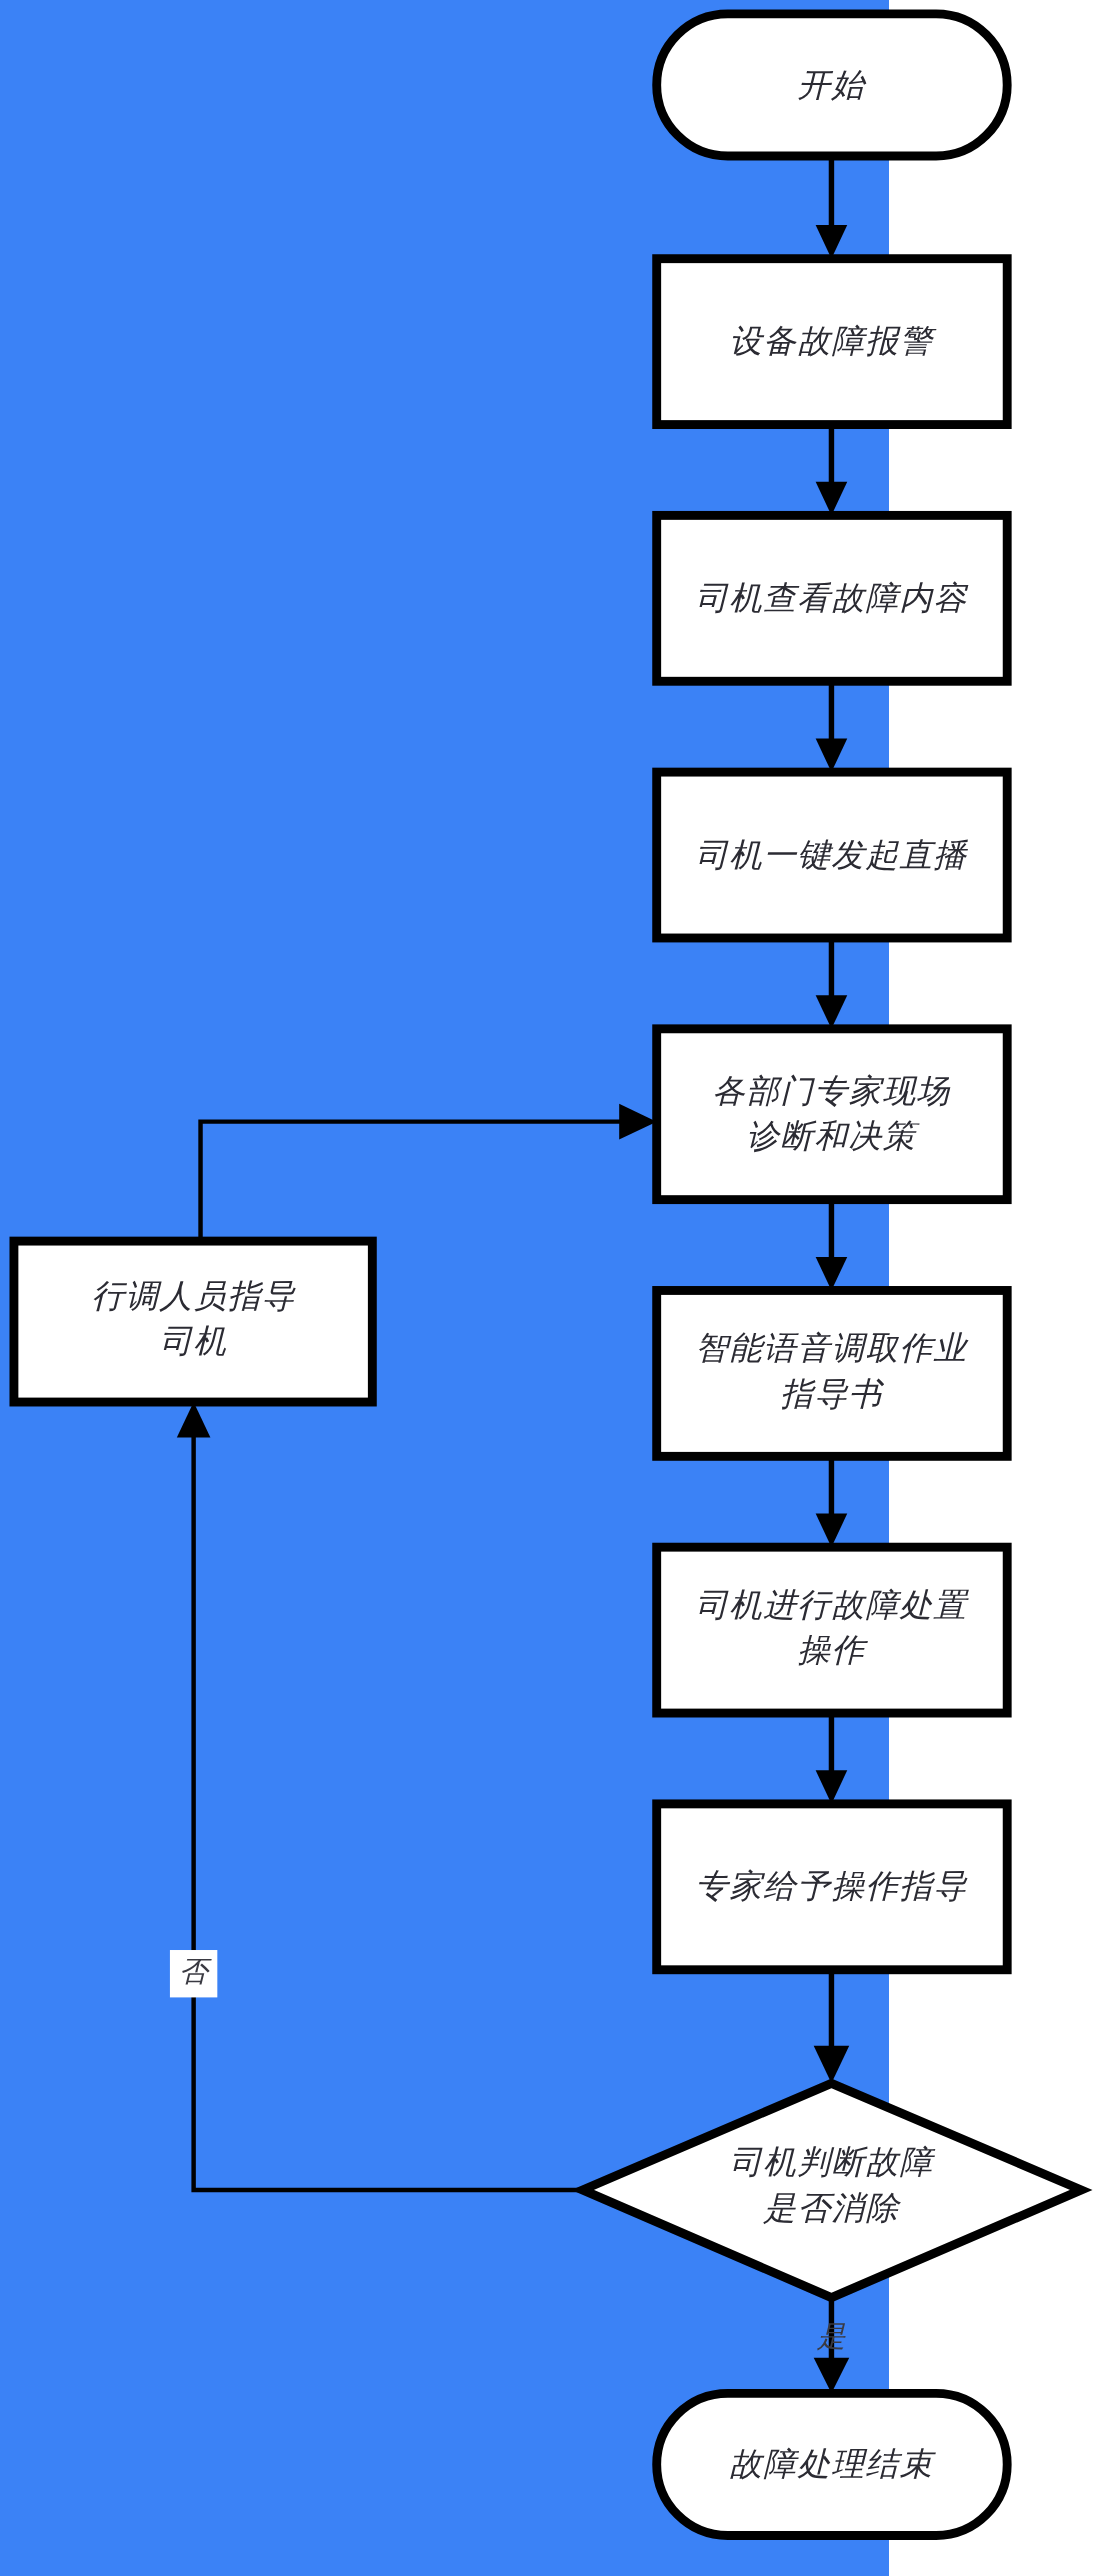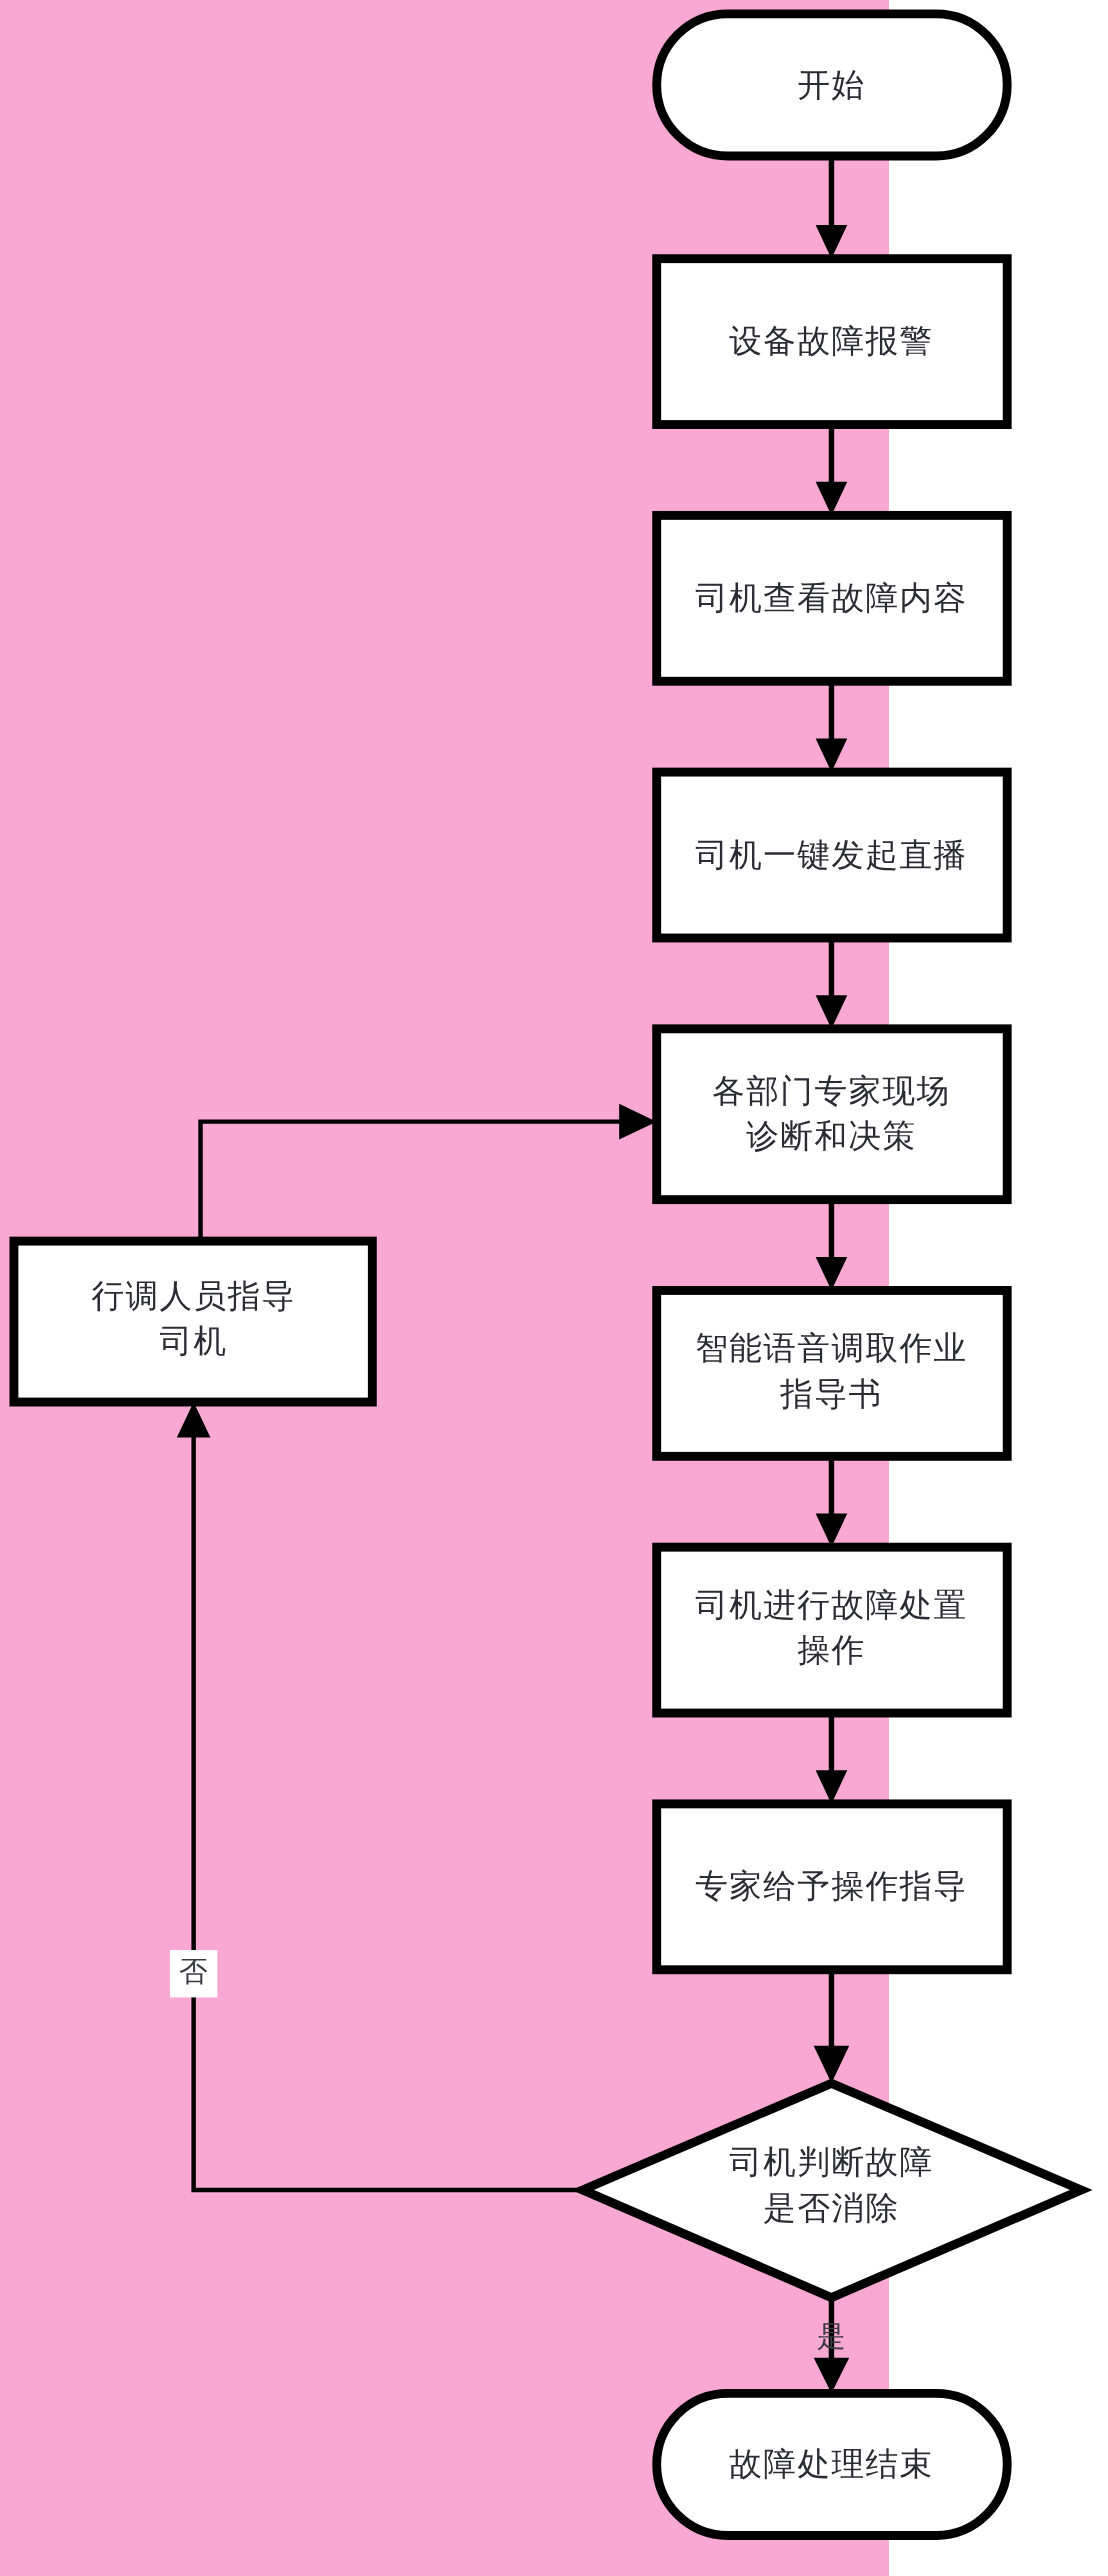--- a/index.html
+++ b/index.html
@@ -10,21 +10,22 @@
   body {
     width: 1109px;
     height: 2576px;
     font-family: "Liberation Sans", "DejaVu Sans", sans-serif;
     overflow: hidden;
   }
   #flowchart-root {
     position: relative;
     width: 889px;
     height: 2576px;
-    background: #f9a8d4;
+    background: #3b82f6;
+    font-style: italic;
   }
   svg#flow-svg {
     position: absolute;
     top: 0;
     left: 0;
     width: 1109px;
     height: 2576px;
     display: block;
   }
   .shape-stroke {

